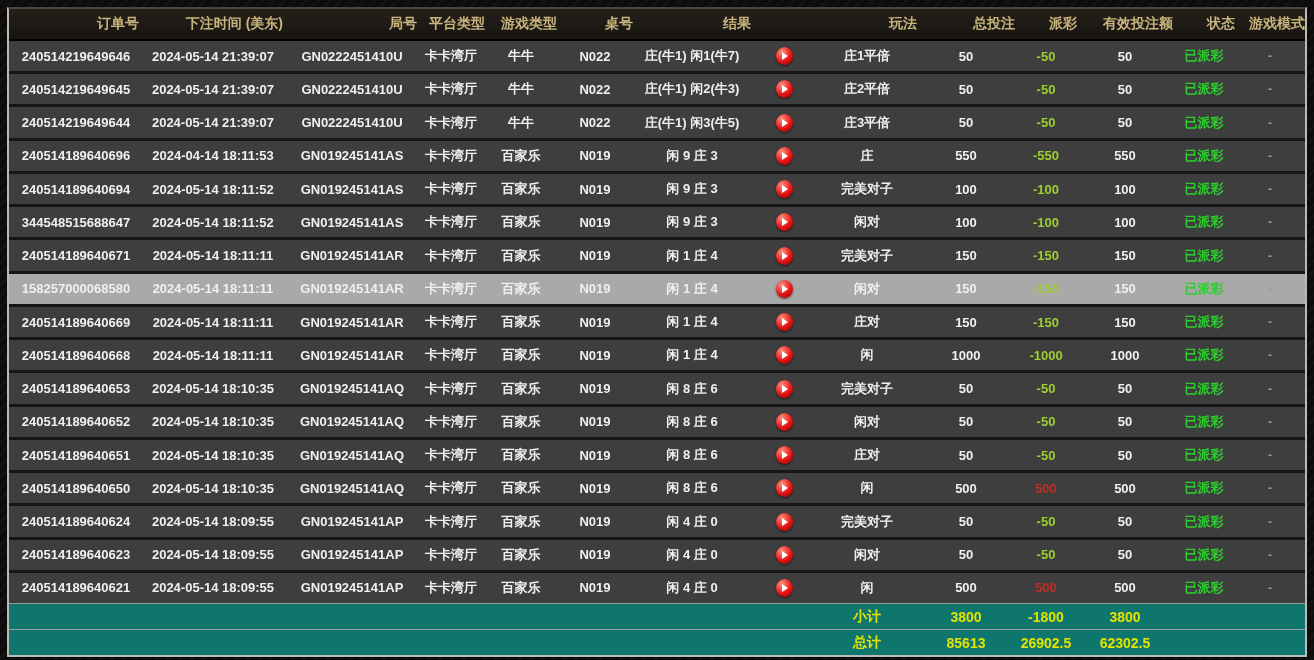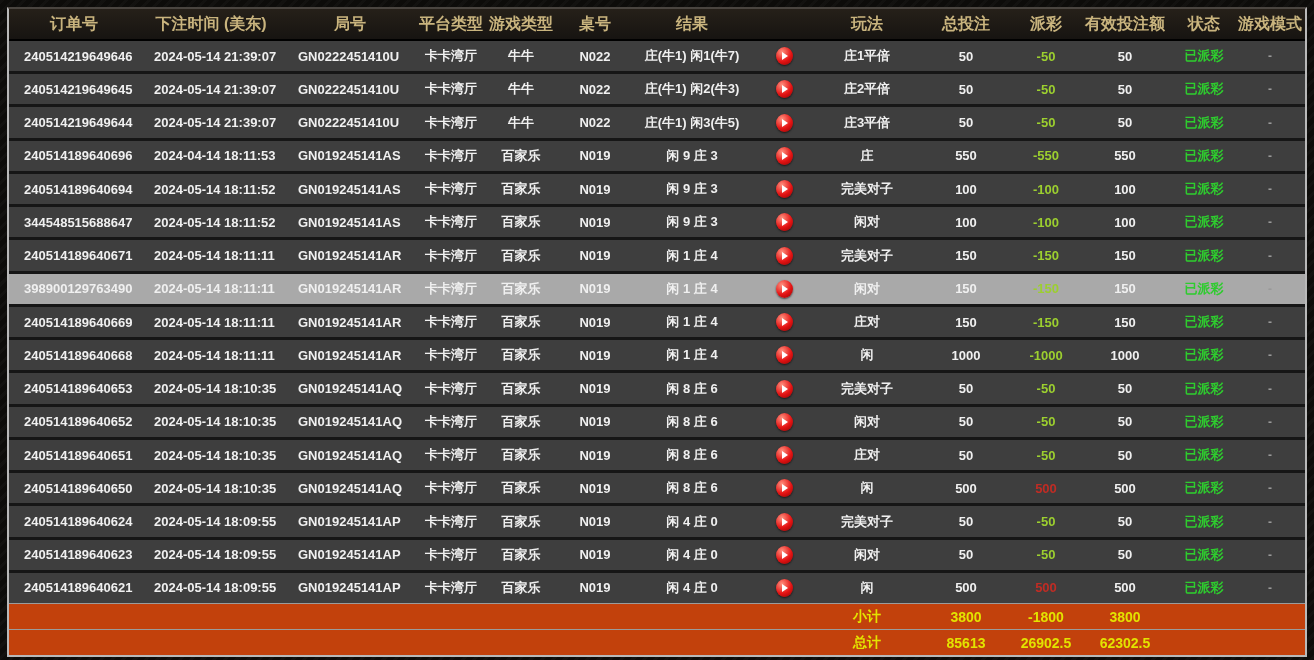--- a/index.html
+++ b/index.html
@@ -15,46 +15,46 @@
     font-family:"Liberation Sans","DejaVu Sans",sans-serif;
   }
   .frame{
     position:absolute;left:7px;top:7px;width:1300px;height:650px;
     border:2px solid var(--table_border);border-top-color:#4a4540;box-sizing:border-box;
     background:var(--row_bg);
   }
   table{width:100%;height:100%;border-collapse:collapse;table-layout:fixed;}
   th,td{padding:0;overflow:hidden;white-space:nowrap;font-weight:700;}
   thead th{
-    height:30px;font-size:16px;color:var(--header_text);
+    height:30px;font-size:14px;color:var(--header_text);
     background:linear-gradient(#262019,#171411);
-    border-bottom:2px solid #000;text-align:center;
+    border-bottom:2px solid #000;text-align:right;
   }
   tbody td{
     height:25px;font-size:13px;color:var(--row_text);background:var(--row_bg);
     border-top:3px solid var(--row_divider);text-align:center;
   }
   tbody tr:first-child td{border-top:none}
   tbody tr.highlighted td{background:var(--highlight_bg)}
-  .c-order,.c-time,.c-round{text-align:left;padding-left:15px}
+  .c-order,.c-time,.c-round{text-align:center;padding-left:4px}
   .c-payout.loss{color:var(--payout_loss_green)}
   .c-payout.win{color:var(--payout_win_red)}
   .c-status{color:var(--status_green)}
   .c-mode{color:var(--dash_gray);font-size:12px}
   .play-btn{
     display:inline-block;width:17px;height:18px;border-radius:50%;position:relative;vertical-align:middle;
     background:radial-gradient(circle at 35% 28%, #ff9280 0%, var(--play_icon_red) 55%, #8f0000 100%);
     box-shadow:0 1px 2px rgba(0,0,0,.6);cursor:pointer;
   }
   .play-btn .tri{
     position:absolute;left:6px;top:5px;width:0;height:0;
     border-left:6px solid #fff;border-top:4px solid transparent;border-bottom:4px solid transparent;
   }
   tfoot td{
-    height:25px;font-size:14px;color:var(--footer_text_yellow);background:#c2410c;
+    height:25px;font-size:14px;color:var(--footer_text_yellow);background:#0f766e;
     border-top:1px solid var(--footer_divider);text-align:center;
   }
 </style>
 </head>
 <body>
 
 <div class="frame">
   <table>
     <colgroup id="cols">
         <col style="width: 130px;">
@@ -211,21 +211,21 @@
       <span class="play-btn"><span class="tri"></span></span>
     </td>
     <td class="c-playtype">完美对子</td>
     <td class="c-total">150</td>
     <td class="c-payout loss">-150</td>
     <td class="c-valid">150</td>
     <td class="c-status">已派彩</td>
     <td class="c-mode">-</td>
   </tr>
         <tr class="data-row highlighted">
-    <td class="c-order">398900129763490</td>
+    <td class="c-order">158257000068580</td>
     <td class="c-time">2024-05-14 18:11:11</td>
     <td class="c-round">GN019245141AR</td>
     <td class="c-platform">卡卡湾厅</td>
     <td class="c-game">百家乐</td>
     <td class="c-table">N019</td>
     <td class="c-result">闲 1 庄 4</td>
     <td class="c-play">
       <span class="play-btn"><span class="tri"></span></span>
     </td>
     <td class="c-playtype">闲对</td>

